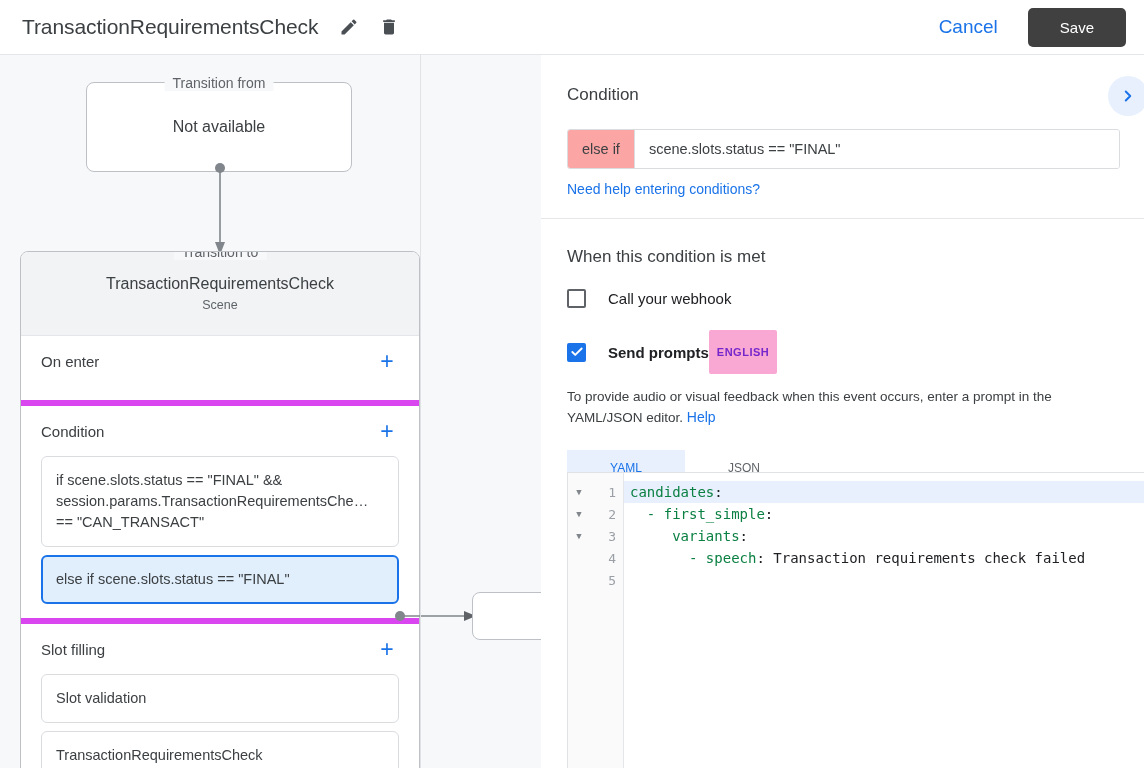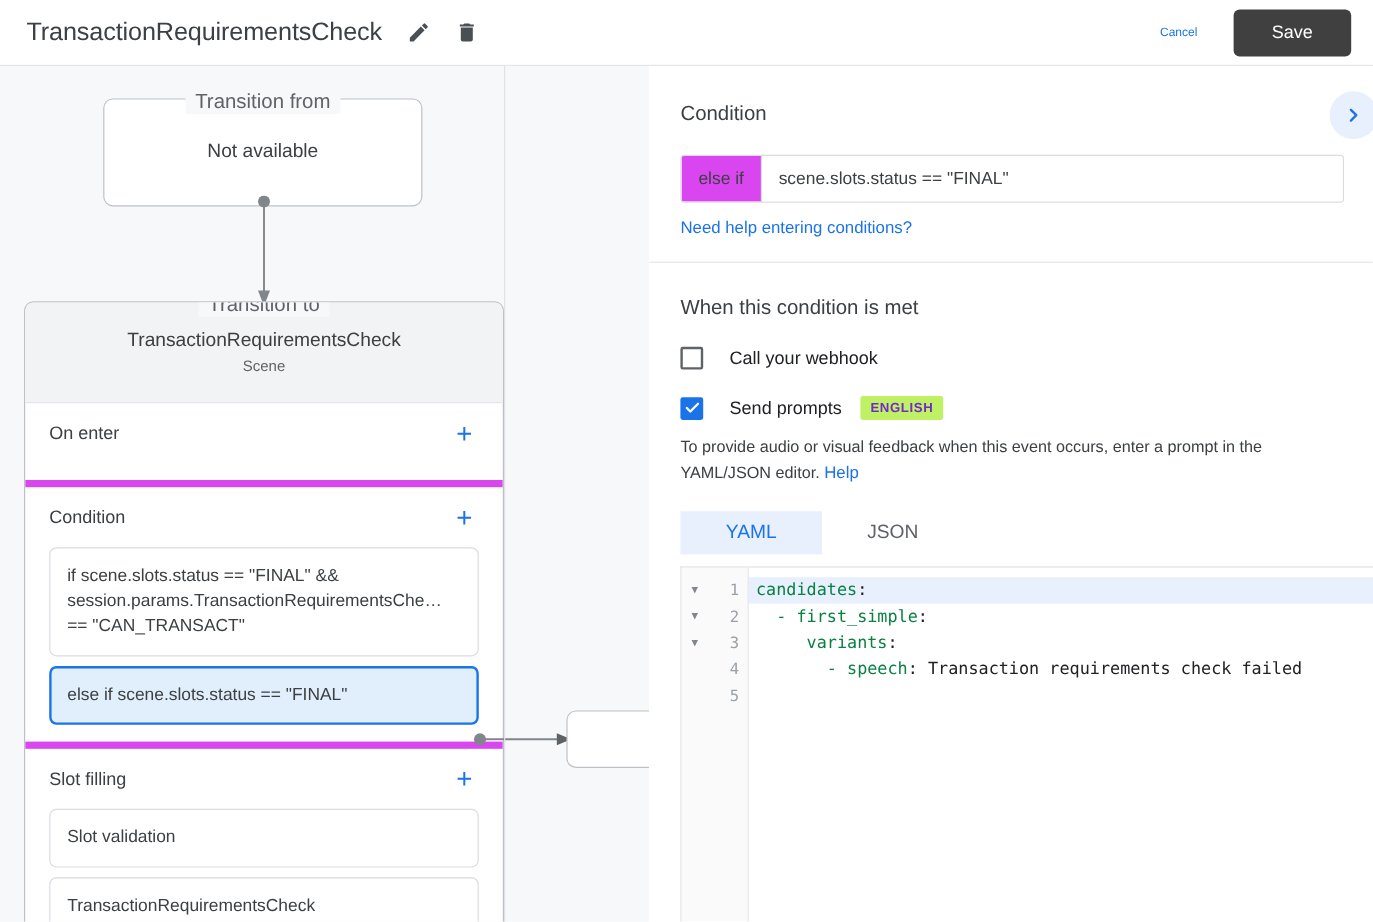--- a/index.html
+++ b/index.html
@@ -35,21 +35,21 @@
   .icon-btn svg { display: block; }
   #edit-ic { margin-left: 14px; }
   #del-ic  { margin-left: 6px; }
 
   .hdr-right {
     margin-left: auto;
     display: flex; align-items: center;
     margin-right: 18px;
   }
   .btn-cancel {
-    font-size: 10px; color: #1a73e8;
+    font-size: 19px; color: #1a73e8;
     background: none; border: none;
     font-family: inherit;
     padding: 9px 14px;
     border-radius: 4px;
     cursor: pointer;
     font-weight: 500;
   }
   .btn-save {
     font-size: 15px; color: #ffffff;
     background: #404040;
@@ -81,21 +81,21 @@
     position: absolute;
     border: 1px solid #bdc1c6;
     border-radius: 8px;
   }
   .node-legend {
     position: absolute;
     top: -8px; left: 50%;
     transform: translateX(-50%);
     background: #f7f8fa;
     padding: 0 8px;
-    font-size: 17px;
+    font-size: 14px;
     color: #5f6368;
     white-space: nowrap;
   }
 
   #node-from {
     left: 86px; top: 27px;
     width: 266px; height: 90px;
     background: #ffffff;
   }
   #node-from .body {
@@ -195,21 +195,21 @@
 
   .cond-row {
     margin-top: 24px;
     display: flex;
     border: 1px solid #dadce0;
     border-radius: 3px;
     height: 40px;
     overflow: hidden;
   }
   .cond-key {
-    background: #d946ef;
+    background: #fca5a5;
     border-right: 1px solid #dadce0;
     display: flex; align-items: center;
     padding: 0 14px;
     font-size: 14.5px; color: #3c4043;
     white-space: nowrap;
   }
   .cond-val {
     flex: 1;
     border: none; outline: none;
     background: #ffffff;
@@ -234,45 +234,45 @@
     border-radius: 2px;
     background: #ffffff;
     cursor: pointer;
     flex: 0 0 auto;
   }
   .chkbox.on {
     background: #1a73e8; border-color: #1a73e8;
     display: flex; align-items: center; justify-content: center;
   }
   .chk-label { margin-left: 22px; font-size: 15px; color: #202124; }
-  .chk-label.bold { font-weight: normal; }
+  .chk-label.bold { font-weight: bold; }
   .badge {
-    margin-left: 16px;
-    background: #bef264;
+    margin-left: 0;
+    background: #f9a8d4;
     color: #7627cc;
     font-size: 11px;
     letter-spacing: 0.5px;
-    padding: 4px 8px;
+    padding: 16px 8px;
     border-radius: 2px;
     font-weight: bold;
   }
   .helptext {
     margin-top: 13px;
     font-size: 13.5px;
     color: #3c4043;
     line-height: 20px;
     max-width: 552px;
   }
 
   
   .tabs { display: flex; margin-top: 22px; }
   .tab {
     width: 118px; height: 36px;
     display: flex; align-items: center; justify-content: center;
-    font-size: 16px; color: #5f6368;
+    font-size: 12px; color: #5f6368;
     cursor: pointer;
     font-weight: 500;
   }
   .tab.active { background: #e8f0fe; color: #1a73e8; }
 
   
   .editor {
     position: absolute;
     left: 26px; top: 417px;
     width: 620px; height: 296px;

